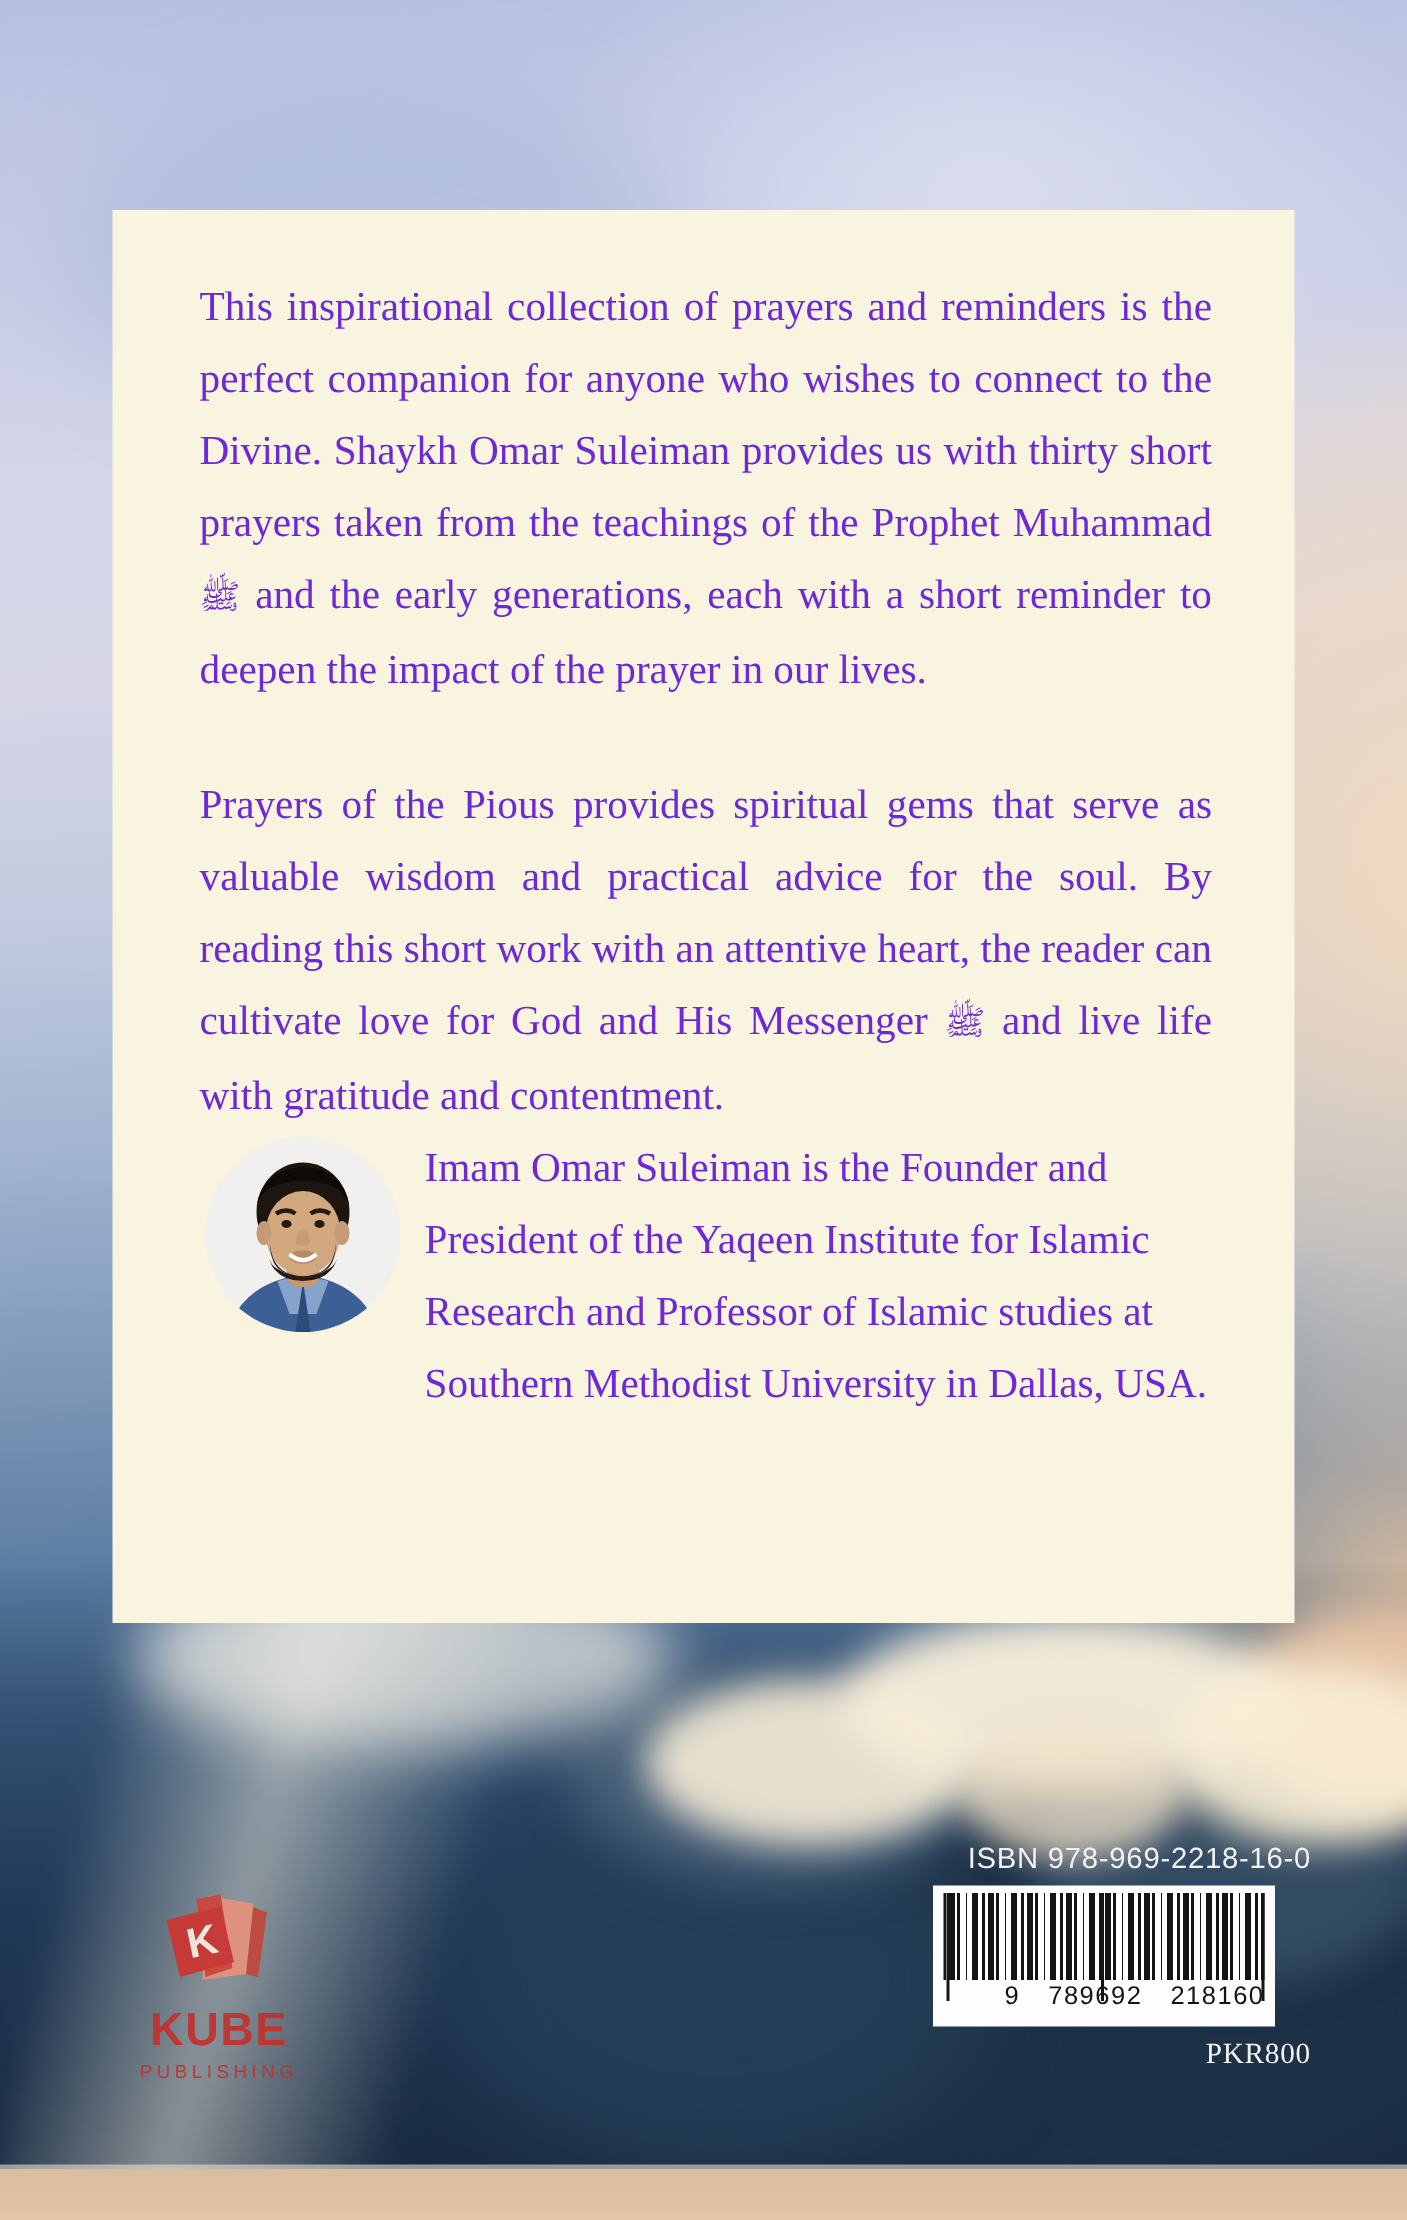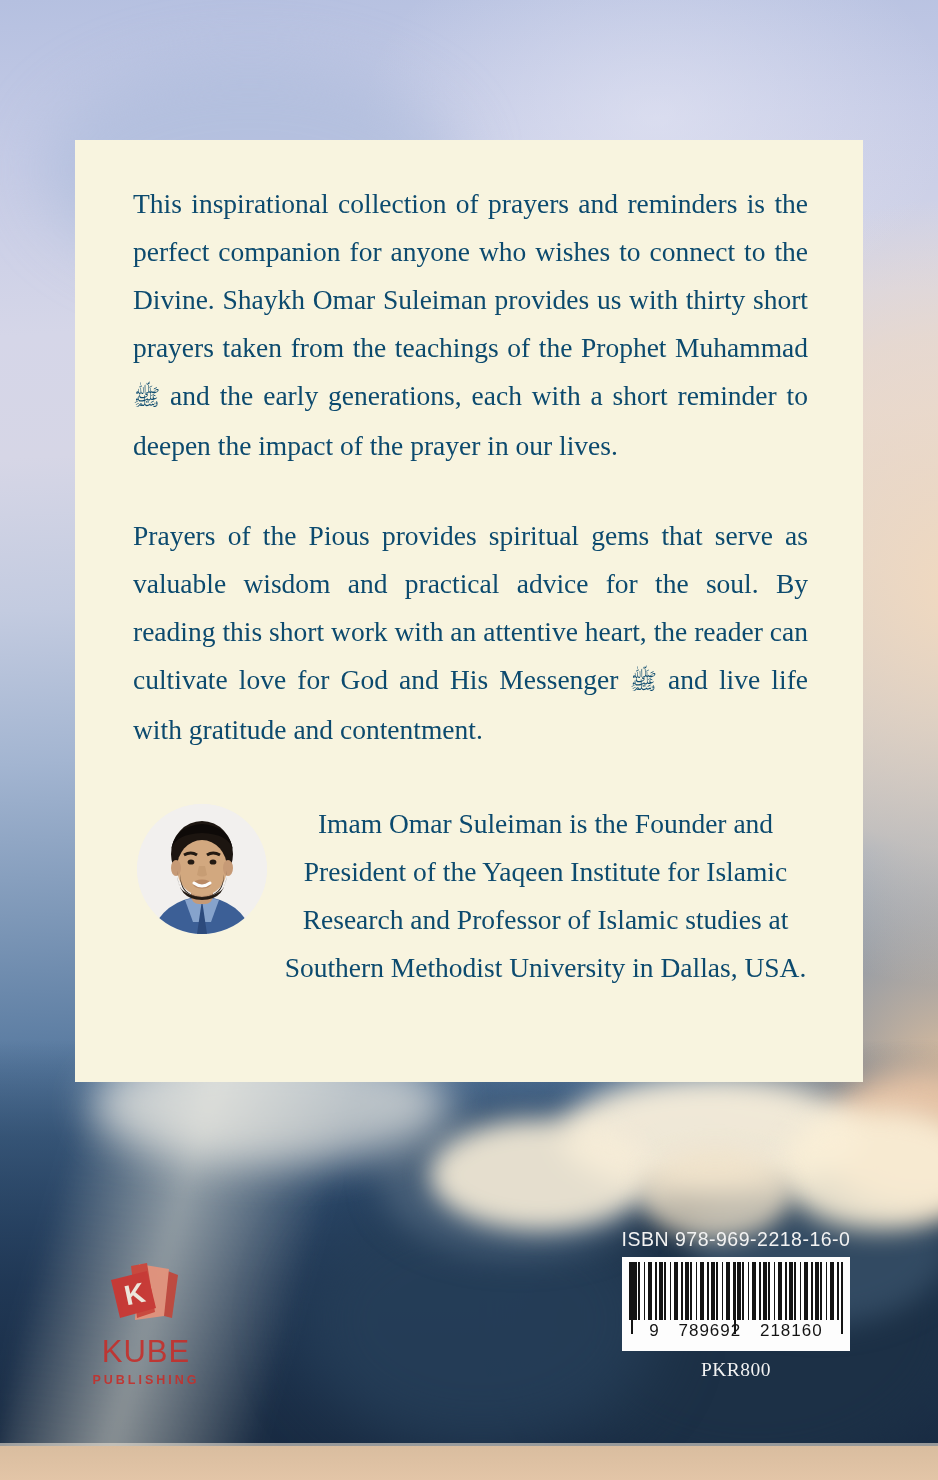--- a/index.html
+++ b/index.html
@@ -54,48 +54,48 @@
   .scan-strip{left:0;bottom:0;width:938px;height:34px;
     background:linear-gradient(180deg,#d9bd9f,#e3c5a7);z-index:9;}
   .scan-strip-line{left:0;bottom:34px;width:938px;height:3px;background:rgba(235,225,210,0.6);z-index:9;}
 
   
   .panel{
     left:75px;top:140px;width:788px;height:942px;
     background:#f8f4df;z-index:5;
     box-sizing:border-box;
     padding:40px 55px 0 58px;
-    color:#0c4a6e;
+    color:#6d28d9;
   }
   .panel p{
     margin:0;
     font-size:27.5px;line-height:48px;
     text-align:justify;
   }
   .panel .gap{height:42px;}
   .pbuh{font-size:0.82em;letter-spacing:-1px;}
   .italic{}
 
   
-  .bio{margin-top:46px;font-size:27.5px;line-height:48px;text-align:center;}
+  .bio{font-size:27.5px;line-height:48px;}
   .author-photo{
     float:left;width:130px;height:130px;border-radius:50%;
     margin:4px 16px 12px 4px;overflow:hidden;
     background:#f1efed;
   }
 
   
   .kube{left:76px;top:1258px;width:140px;text-align:center;z-index:8;opacity:0.92;}
-  .kube-name{font-family:"Liberation Sans",sans-serif;font-weight:normal;
+  .kube-name{font-family:"Liberation Sans",sans-serif;font-weight:bold;
     font-size:31px;letter-spacing:1px;color:#c3312d;margin-top:0px;}
-  .kube-sub{font-family:"Liberation Sans",sans-serif;font-weight:bold;
+  .kube-sub{font-family:"Liberation Sans",sans-serif;font-weight:normal;
     font-size:12.5px;letter-spacing:3px;color:#c3312d;margin-top:3px;}
 
   
-  .isbn-group{left:598px;top:1228px;width:276px;text-align:center;z-index:8;
+  .isbn-group{left:598px;top:1228px;width:276px;text-align:right;z-index:8;
     font-family:"Liberation Sans",sans-serif;color:#f2f2f2;}
   .isbn-label{font-size:19.5px;letter-spacing:0.5px;}
   .barcode-box{
     margin:6px auto 0;width:228px;height:94px;background:#fdfdfd;
     box-sizing:border-box;padding:5px 7px 0;position:relative;
   }
   .bars{
     height:58px;position:relative;
     background:
       repeating-linear-gradient(90deg,

